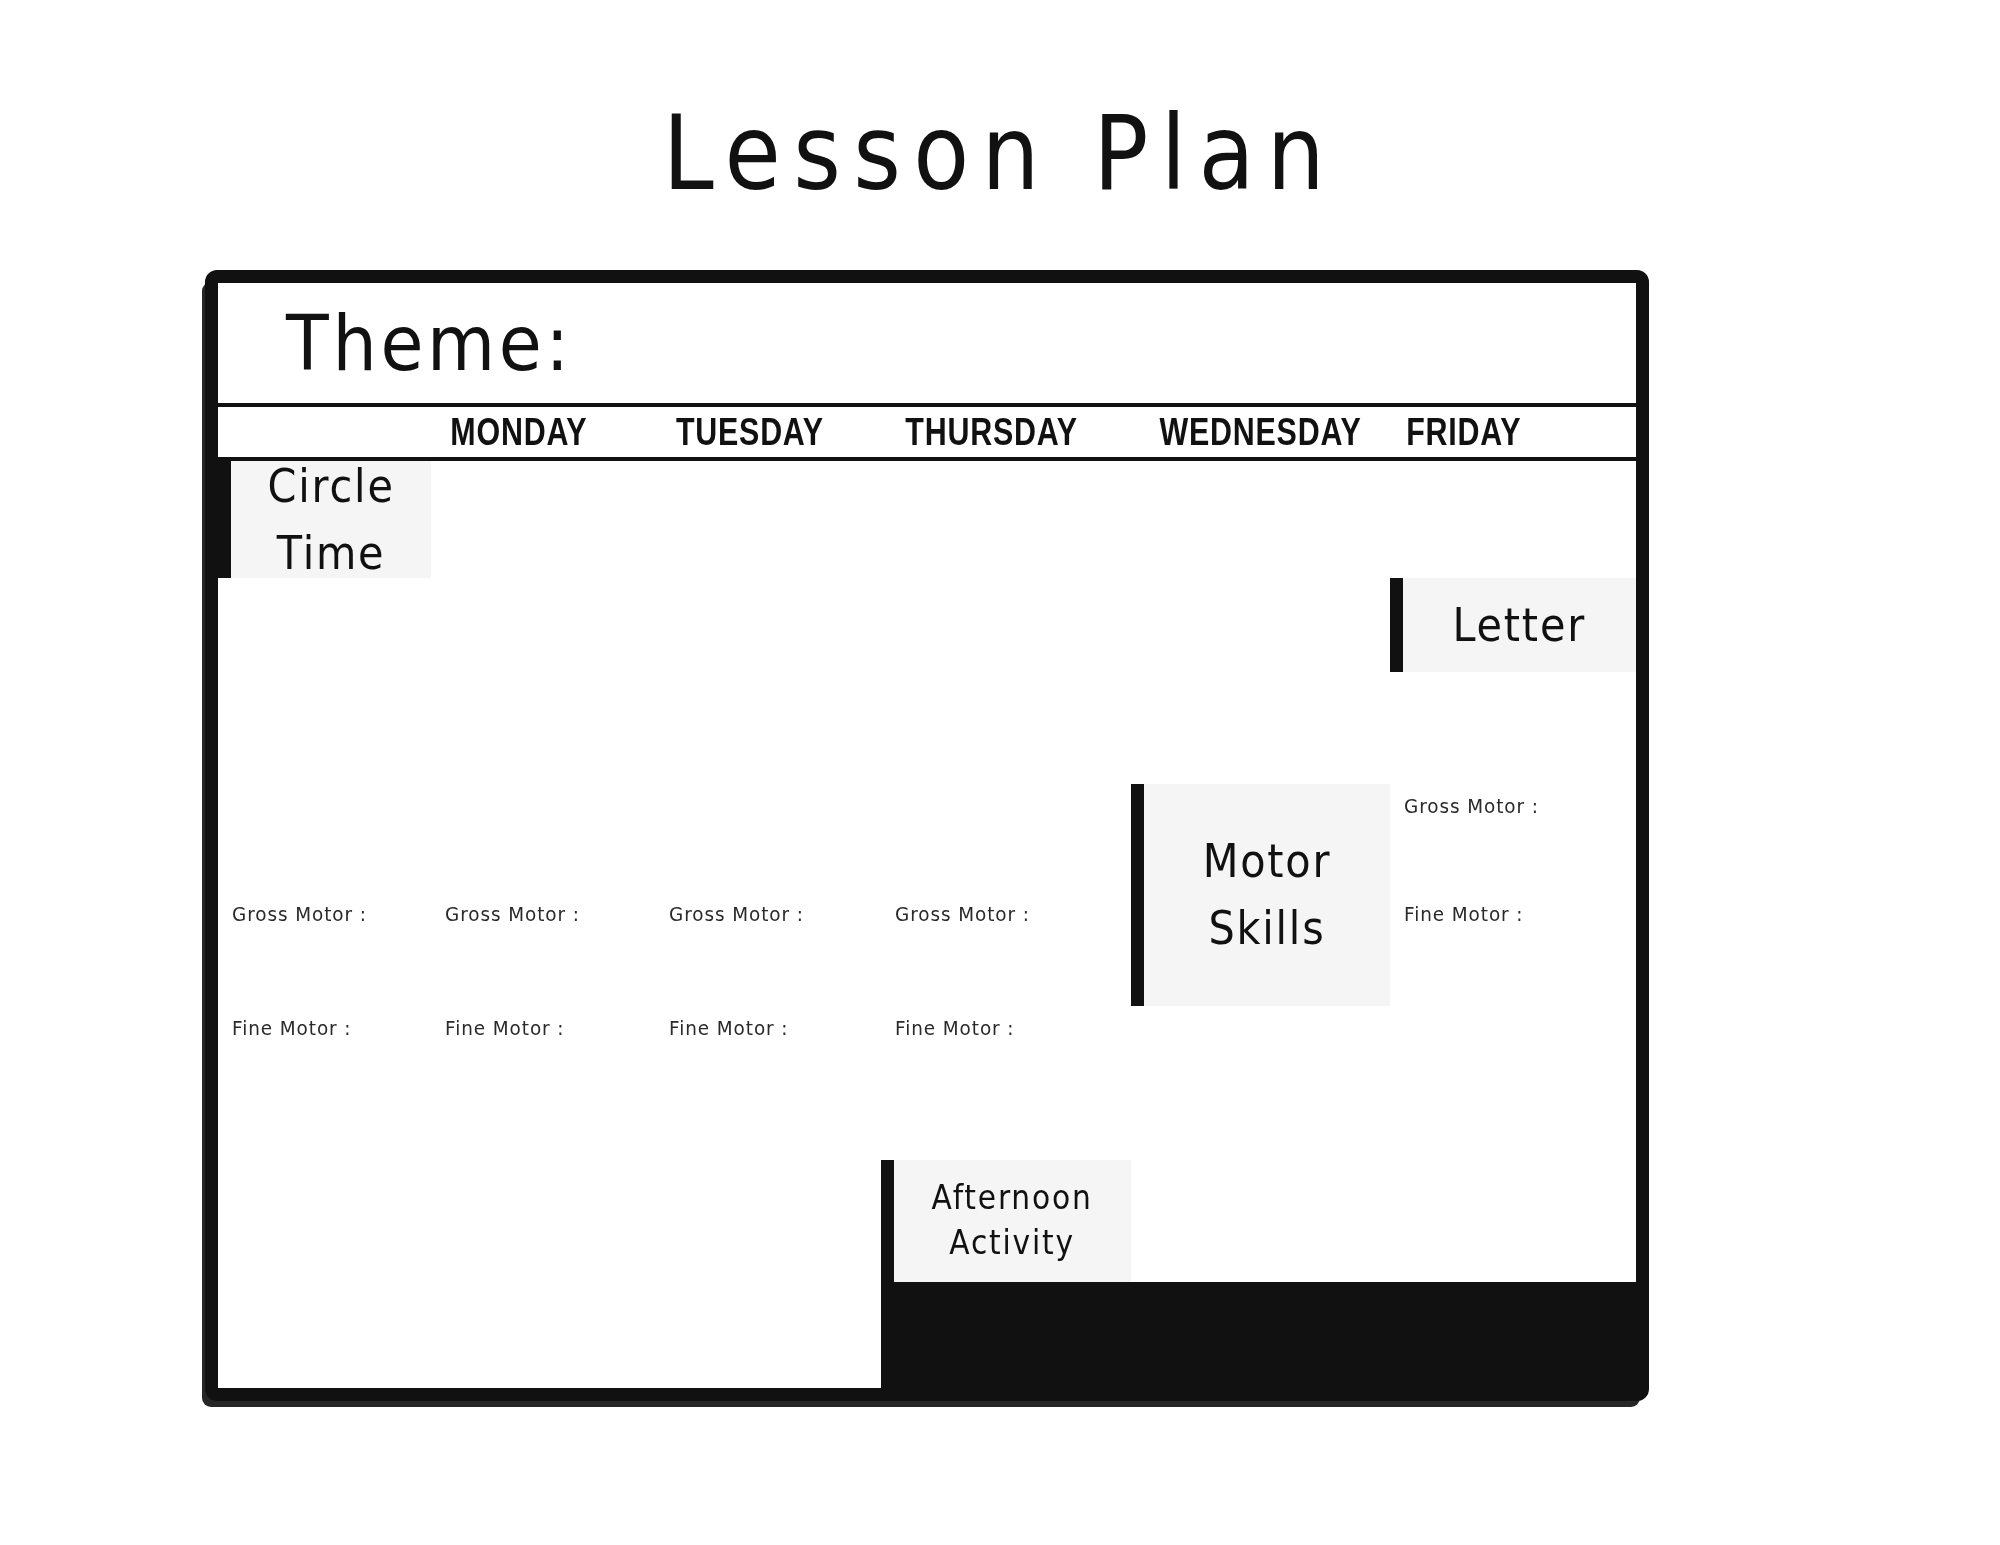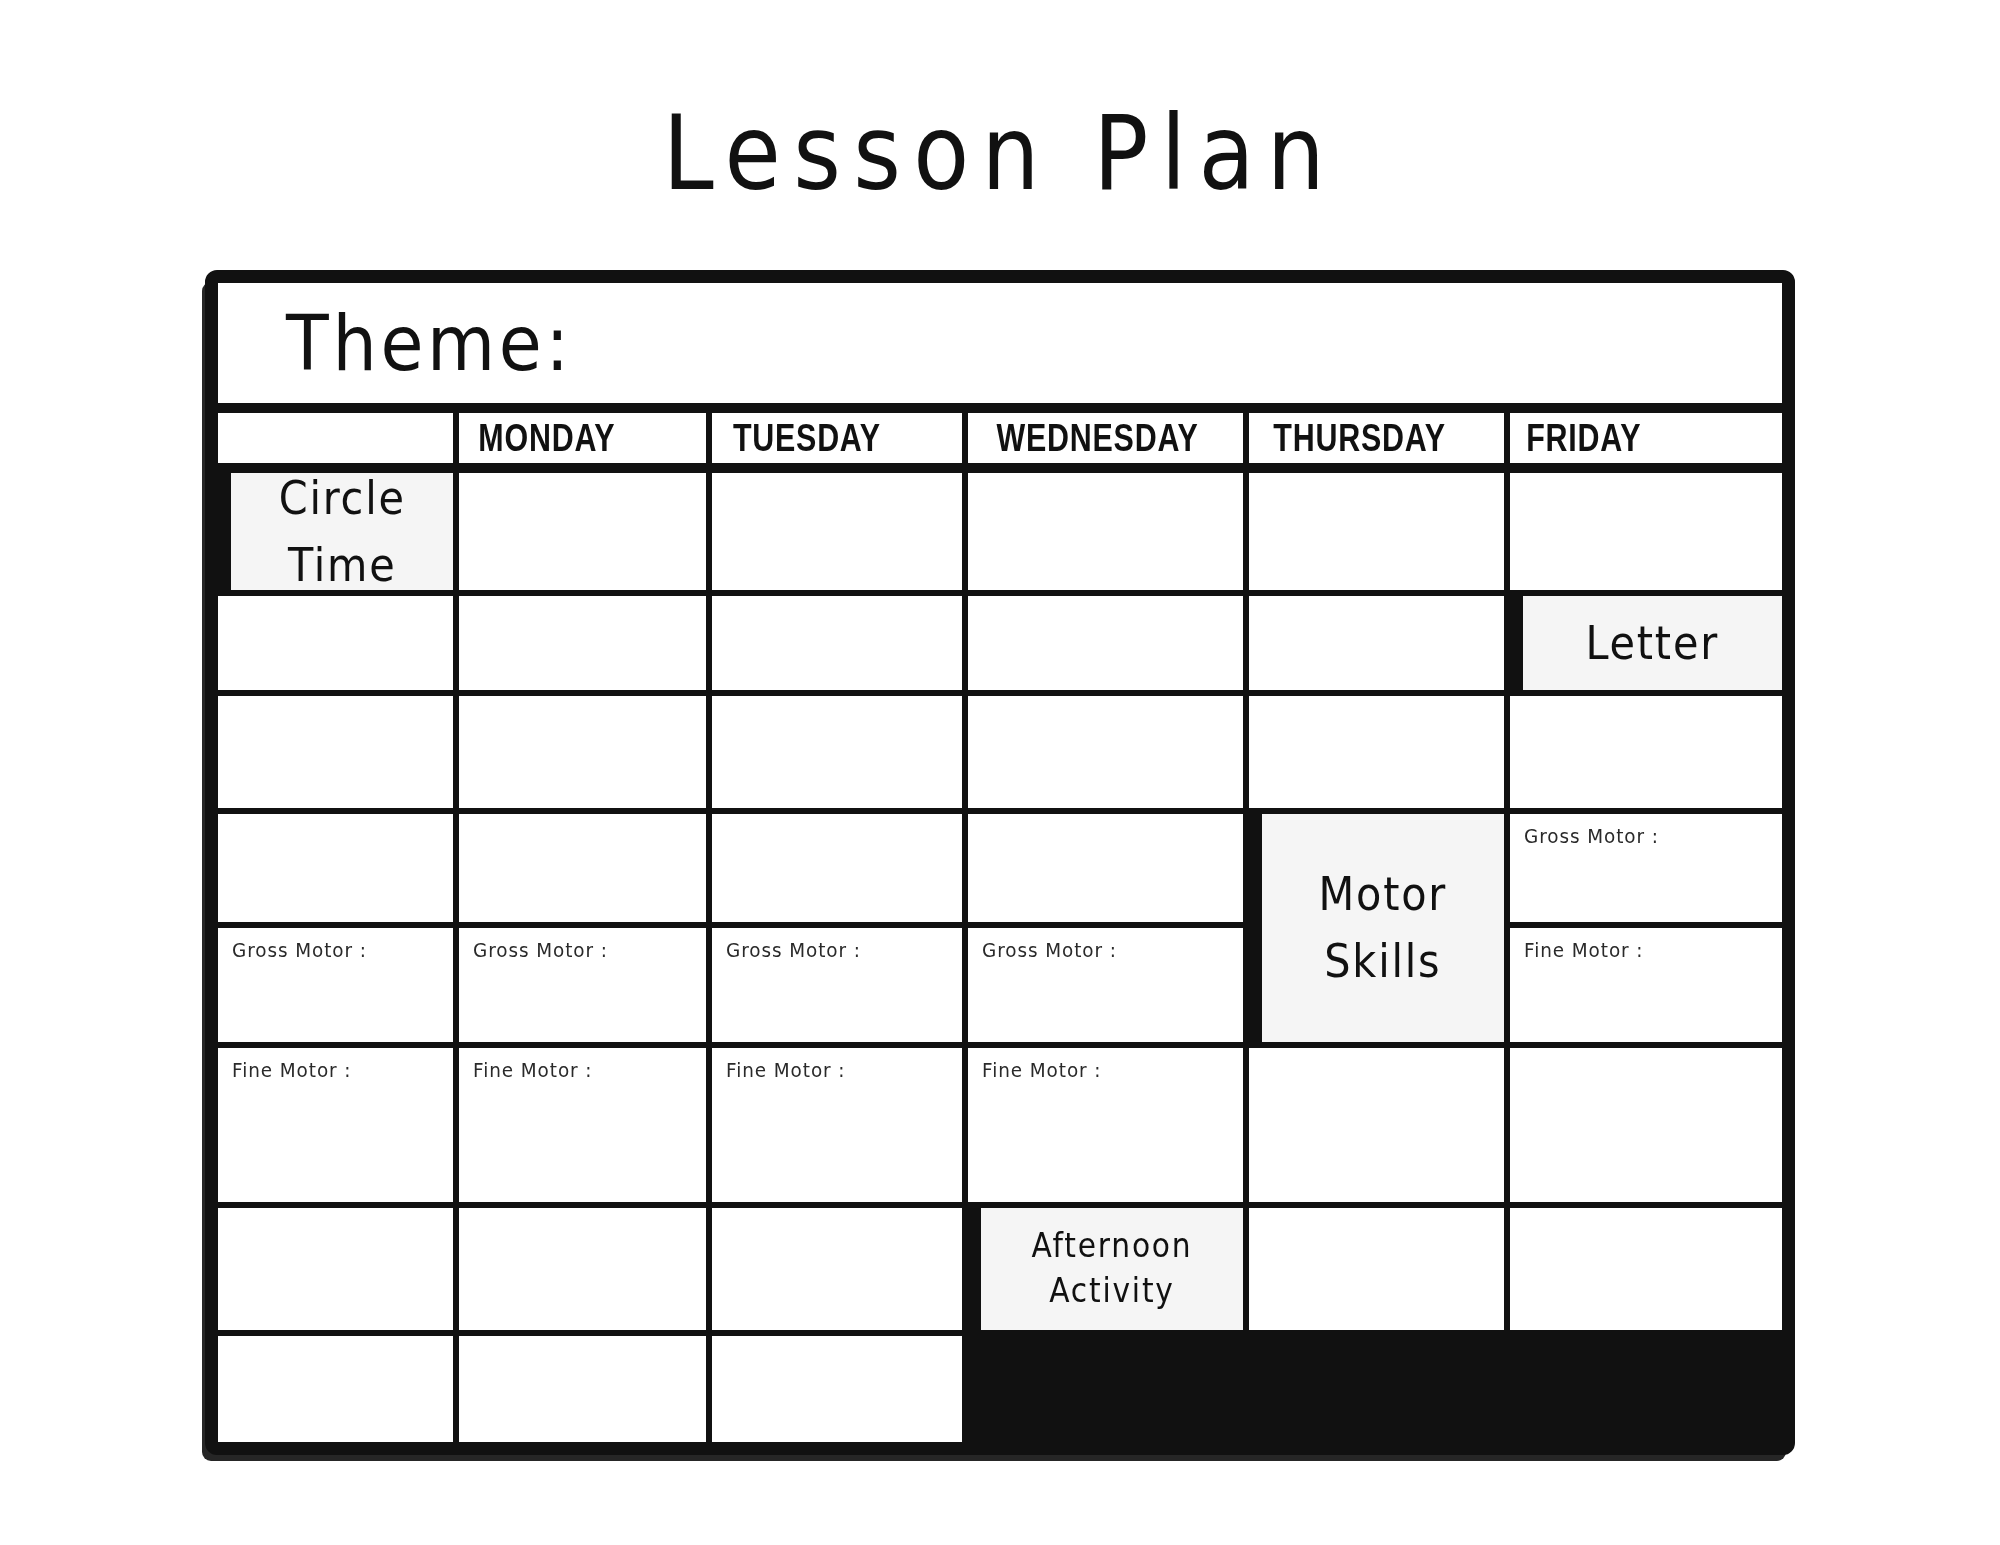--- a/index.html
+++ b/index.html
@@ -27,25 +27,24 @@
     font-size:104px;
     font-weight:400;
     letter-spacing:14px;
     color:var(--ink);
     transform:scaleX(.88);
   }
   
   .plan-table{
     position:absolute;
     left:205px;top:270px;
-    width:1590px;
+    width:1444px;
     display:grid;
     grid-template-columns:244fr 256fr 259fr 285fr 264fr 282fr;
     grid-template-rows:124px 54px 117px 94px 112px 108px 114px 154px 122px 106px;
-    gap:6px;
     background:var(--ink);
     border:13px solid var(--ink);
     border-radius:12px;
     box-shadow:-6px 9px 0 -3px rgba(0,0,0,.85);
   }
   .cell{
     background:var(--cell-bg);
     position:relative;
   }
   
@@ -122,24 +121,24 @@
     </div>
 
     <div class="cell corner-cell"></div>
     <div class="cell day-cell">
       <span class="day-text">MONDAY</span>
     </div>
     <div class="cell day-cell">
       <span class="day-text">TUESDAY</span>
     </div>
     <div class="cell day-cell">
+      <span class="day-text">THURSDAY</span>
+    </div>
+    <div class="cell day-cell">
       <span class="day-text">WEDNESDAY</span>
-    </div>
-    <div class="cell day-cell">
-      <span class="day-text">THURSDAY</span>
     </div>
     <div class="cell day-cell">
       <span class="day-text">FRIDAY</span>
     </div>
 
     <div class="cell label-cell">
       <span class="label-text">Circle Time</span>
     </div>
     <div class="cell"></div>
     <div class="cell"></div>

